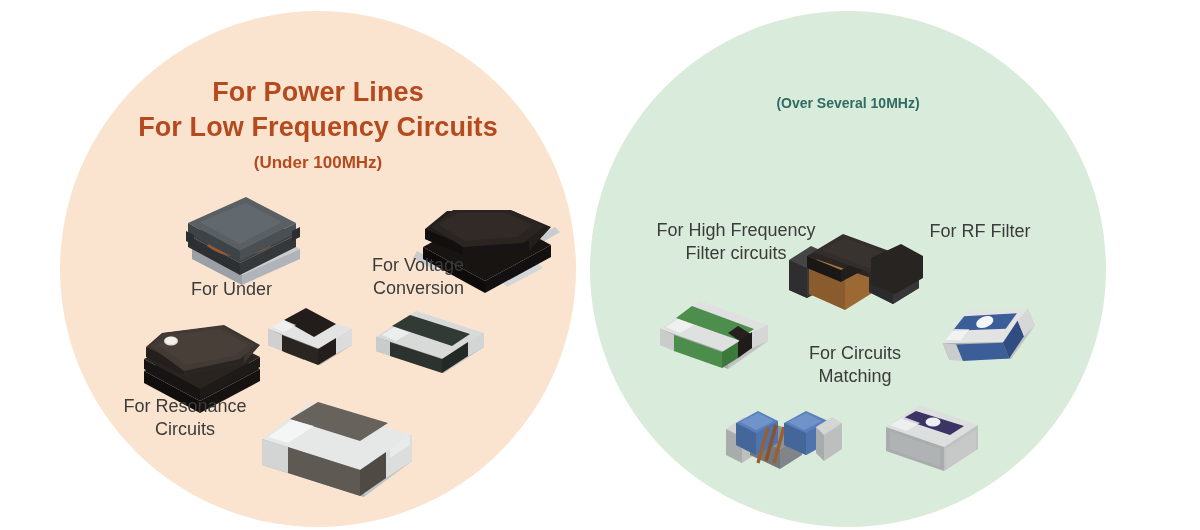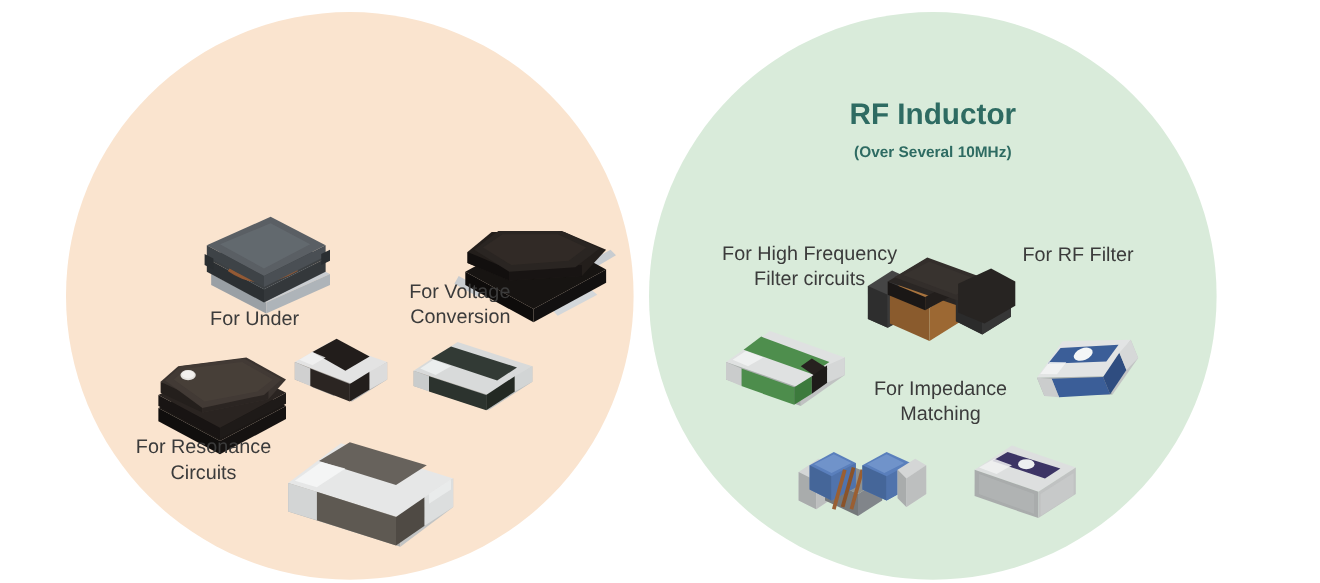--- a/index.html
+++ b/index.html
@@ -92,20 +92,25 @@
   }
   .comp svg { display: block; overflow: visible; }
 </style>
 </head>
 <body>
 
 <div id="stage" style="background: rgb(255, 255, 255);">
 
   <div class="circle" id="circle-left" style="background: rgb(250, 228, 207);">
 
+    <div class="heading-block" style="top:64px;">
+      <div class="title-left" style="color: rgb(180, 74, 30);">For Power Lines</div>
+      <div class="title-left" style="color: rgb(180, 74, 30);">For Low Frequency Circuits</div>
+      <div class="sub-left" style="color: rgb(180, 74, 30);">(Under 100MHz)</div>
+    </div>
 
     <div class="comp" style="left:110px; top:176px;">
       <svg width="140" height="100" viewBox="0 0 140 100">
 
         <polygon points="22,62 72,88 130,62 82,38" fill="#C9CDD1"></polygon>
         <polygon points="22,62 22,72 72,98 72,88" fill="#9AA0A5"></polygon>
         <polygon points="72,88 72,98 130,72 130,62" fill="#AEB4B9"></polygon>
 
         <polygon points="18,48 70,76 126,48 76,22" fill="#3C4043"></polygon>
         <polygon points="18,48 18,60 70,88 70,76" fill="#2C3033"></polygon>
@@ -229,21 +234,20 @@
     <div class="lbl l" style="left: 52px; top: 267px; width: 160px; color: rgb(59, 59, 59);">For Under</div>
     <div class="lbl l" style="left: 234px; top: 243px; width: 170px; color: rgb(59, 59, 59);">For Voltage
 Conversion</div>
     <div class="lbl c" style="left: 30px; top: 384px; width: 190px; color: rgb(59, 59, 59);">For Resonance
 Circuits</div>
   </div>
 
   <div class="circle" id="circle-right" style="background: rgb(217, 235, 218);">
 
     <div class="heading-block" style="top:76px;">
-      <div class="title-right" style="color: rgb(46, 107, 98);">RF Inductor</div>
       <div class="sub-right" style="color: rgb(46, 107, 98);">(Over Several 10MHz)</div>
     </div>
 
     <div class="comp" style="left:195px; top:205px;">
       <svg width="140" height="108" viewBox="0 0 140 108">
 
         <polygon points="4,44 26,30 44,38 44,70 22,82 4,74" fill="#454545"></polygon>
         <polygon points="4,44 4,74 22,82 22,52" fill="#2E2E2E"></polygon>
         <polygon points="22,52 22,82 44,70 44,38" fill="#3A3A3A"></polygon>
 
@@ -354,17 +358,17 @@
 
         <polygon points="10,30 24,22 40,28 26,36" fill="#F1F2F2" opacity="0.85"></polygon>
         <polygon points="10,36 10,54 60,72 60,54" fill="#B6B9B9" opacity="0.55"></polygon>
         <polygon points="66,54 66,74 96,55 96,35" fill="#CDCFCF" opacity="0.5"></polygon>
       </svg>
     </div>
 
     <div class="lbl c" style="left: 46px; top: 208px; width: 200px; color: rgb(59, 59, 59);">For High Frequency
 Filter circuits</div>
     <div class="lbl c" style="left: 300px; top: 209px; width: 180px; color: rgb(59, 59, 59);">For RF Filter</div>
-    <div class="lbl c" style="left: 165px; top: 331px; width: 200px; color: rgb(59, 59, 59);">For Impedance
+    <div class="lbl c" style="left: 165px; top: 331px; width: 200px; color: rgb(59, 59, 59);">For Circuits
 Matching</div>
   </div>
 
 </div>
 
 </body></html>

